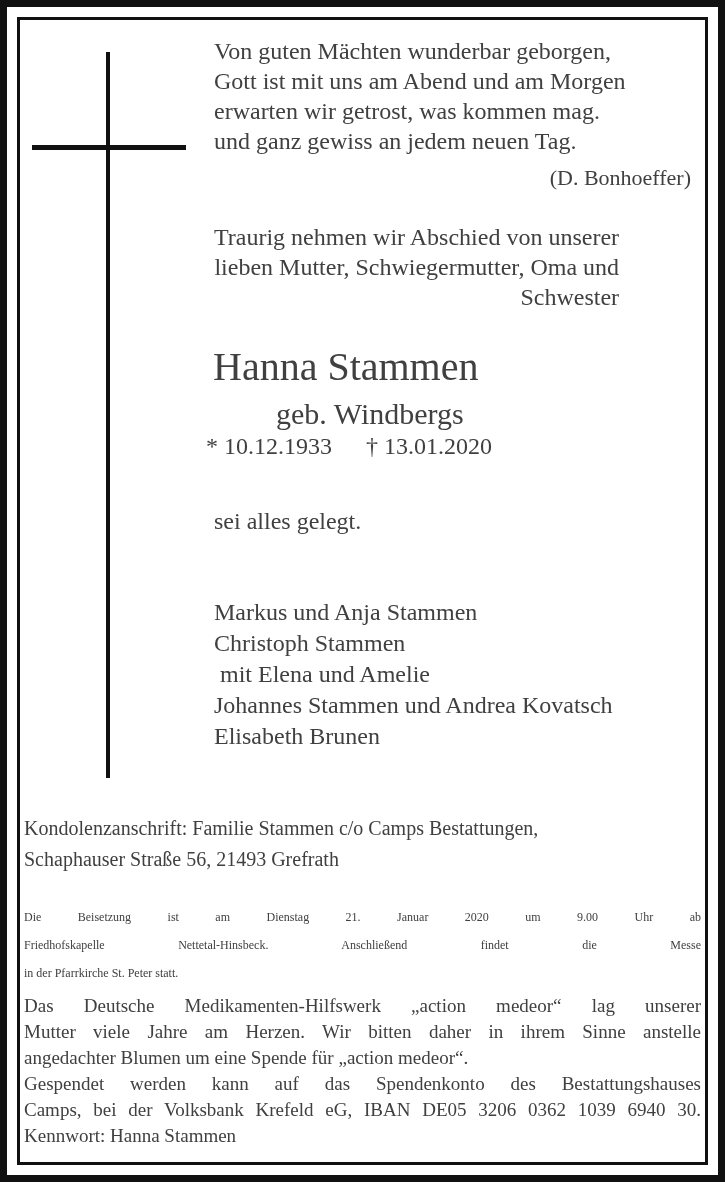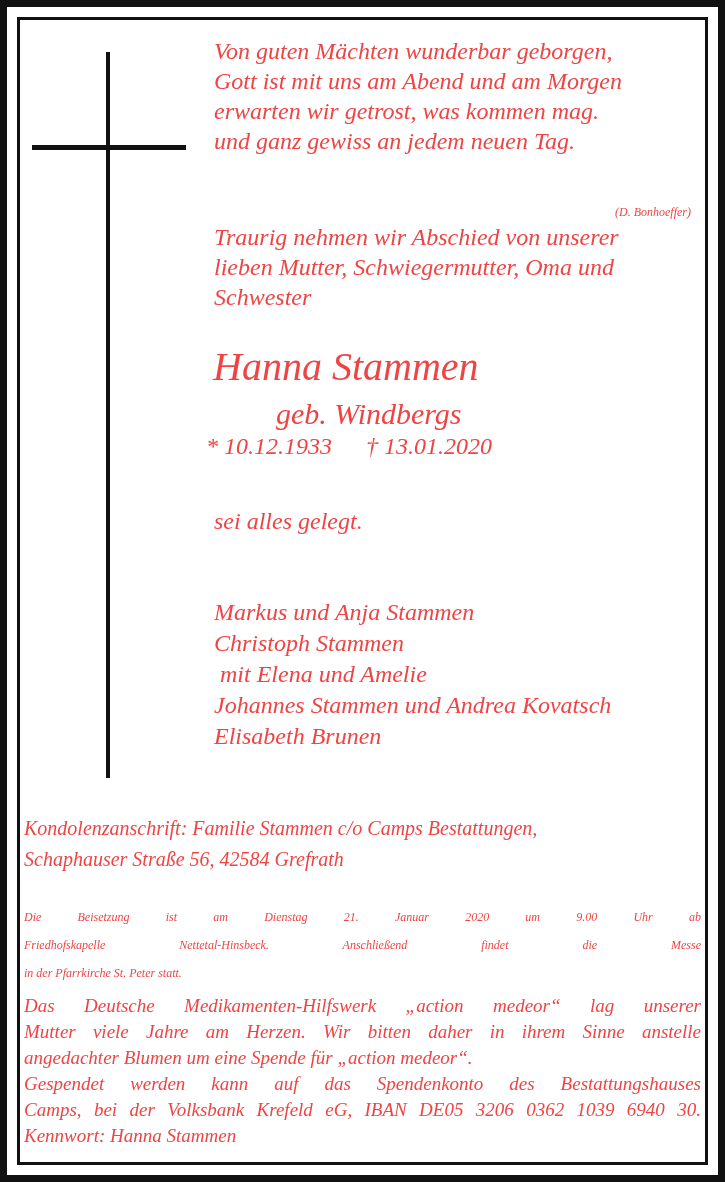--- a/index.html
+++ b/index.html
@@ -5,27 +5,27 @@
     html, body { margin: 0; padding: 0; background: #ffffff; }
     body { width: 725px; height: 1182px; position: relative; overflow: hidden; }
     .outer {
       position: absolute; left: 0; top: 0; width: 725px; height: 1182px;
       box-sizing: border-box; border: 7px solid #111111; background: #ffffff;
     }
     .inner {
       position: absolute; left: 10px; top: 10px; right: 10px; bottom: 10px;
       border: 3px solid #111111; background: #ffffff;
     }
-    .serif { font-family: "Liberation Serif", "DejaVu Serif", serif; color: #ef4444; font-style: italic; }
+    .serif { font-family: "Liberation Serif", "DejaVu Serif", serif; color: #404040; }
     .cross-v { position: absolute; left: 106px; top: 52px; width: 4px; height: 726px; background: #111111; }
     .cross-h { position: absolute; left: 32px; top: 145px; width: 154px; height: 5px; background: #111111; }
     .abs { position: absolute; white-space: nowrap; }
     .poem { left: 214px; top: 36px; font-size: 24px; line-height: 30px; }
-    .attribution { right: 34px; top: 165px; font-size: 12px; margin-top: 40px; }
-    .intro { left: 214px; top: 222px; font-size: 24px; line-height: 30px; }
+    .attribution { right: 34px; top: 165px; font-size: 22px; }
+    .intro { left: 214px; top: 222px; font-size: 24px; line-height: 30px; text-align: right; }
     .name { left: 213px; top: 342px; font-size: 40px; line-height: 50px; }
     .maiden { left: 276px; top: 397px; font-size: 30px; }
     .dates { left: 206px; top: 433px; font-size: 24px; }
     .dates .gap { display: inline-block; width: 34px; }
     .verse { left: 214px; top: 506px; font-size: 24px; line-height: 31px; }
     .family { left: 214px; top: 597px; font-size: 24px; line-height: 31px; }
     .family .indent { padding-left: 6px; }
     .condolence { left: 24px; top: 813px; font-size: 20px; line-height: 31px; }
     .funeral { left: 24px; top: 903px; width: 677px; font-size: 12px; line-height: 28px; white-space: normal; text-align: justify; }
     .donation { left: 24px; top: 993px; width: 677px; font-size: 19px; line-height: 26px; white-space: normal; text-align: justify; }
@@ -71,21 +71,21 @@
 <div class="abs serif family">
   <span class="line">Markus und Anja Stammen</span>
   <span class="line">Christoph Stammen</span>
   <span class="line indent"> mit Elena und Amelie</span>
   <span class="line">Johannes Stammen und Andrea Kovatsch</span>
   <span class="line">Elisabeth Brunen</span>
 </div>
 
 <div class="abs serif condolence">
   <span class="line">Kondolenzanschrift: Familie Stammen c/o Camps Bestattungen,</span>
-  <span class="line">Schaphauser Straße 56, 42584 Grefrath</span>
+  <span class="line">Schaphauser Straße 56, 21493 Grefrath</span>
 </div>
 
 <div class="abs serif funeral">
   <span class="line just">Die Beisetzung ist am Dienstag 21. Januar 2020 um 9.00 Uhr ab</span>
   <span class="line just">Friedhofskapelle Nettetal-Hinsbeck. Anschließend findet die Messe</span>
   <span class="line">in der Pfarrkirche St. Peter statt.</span>
 </div>
 
 <div class="abs serif donation">
   <span class="line just">Das Deutsche Medikamenten-Hilfswerk „action medeor“ lag unserer</span>

